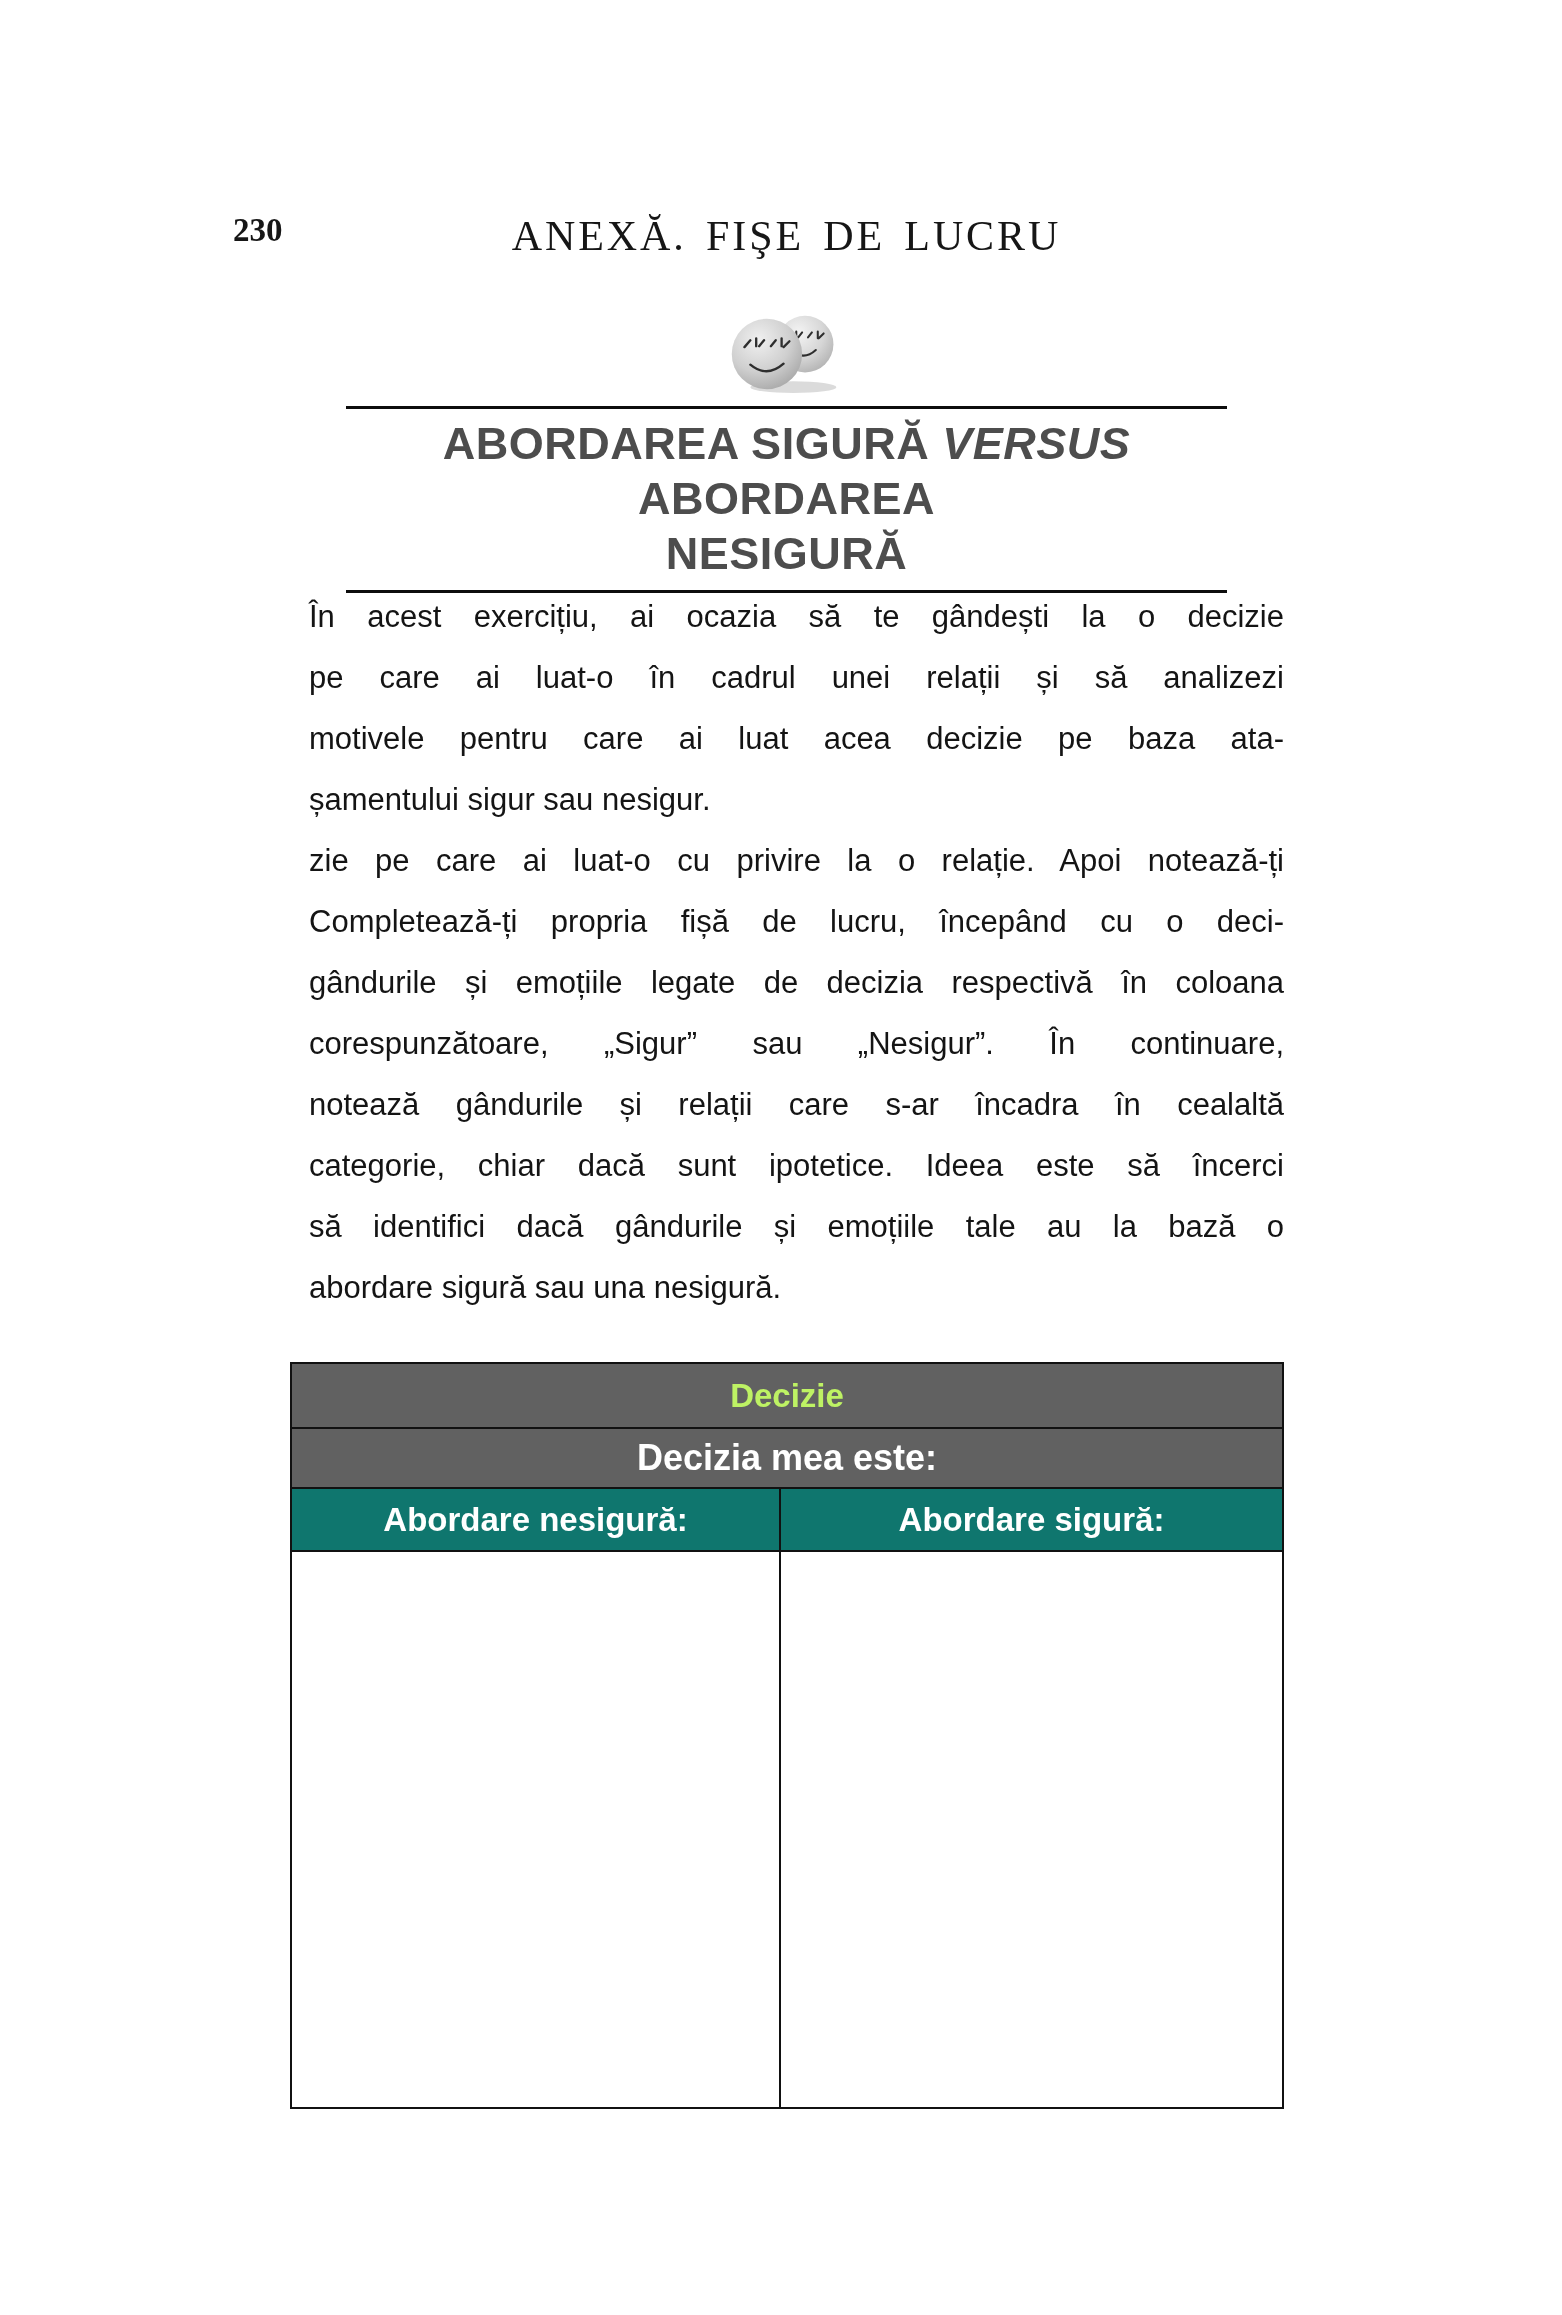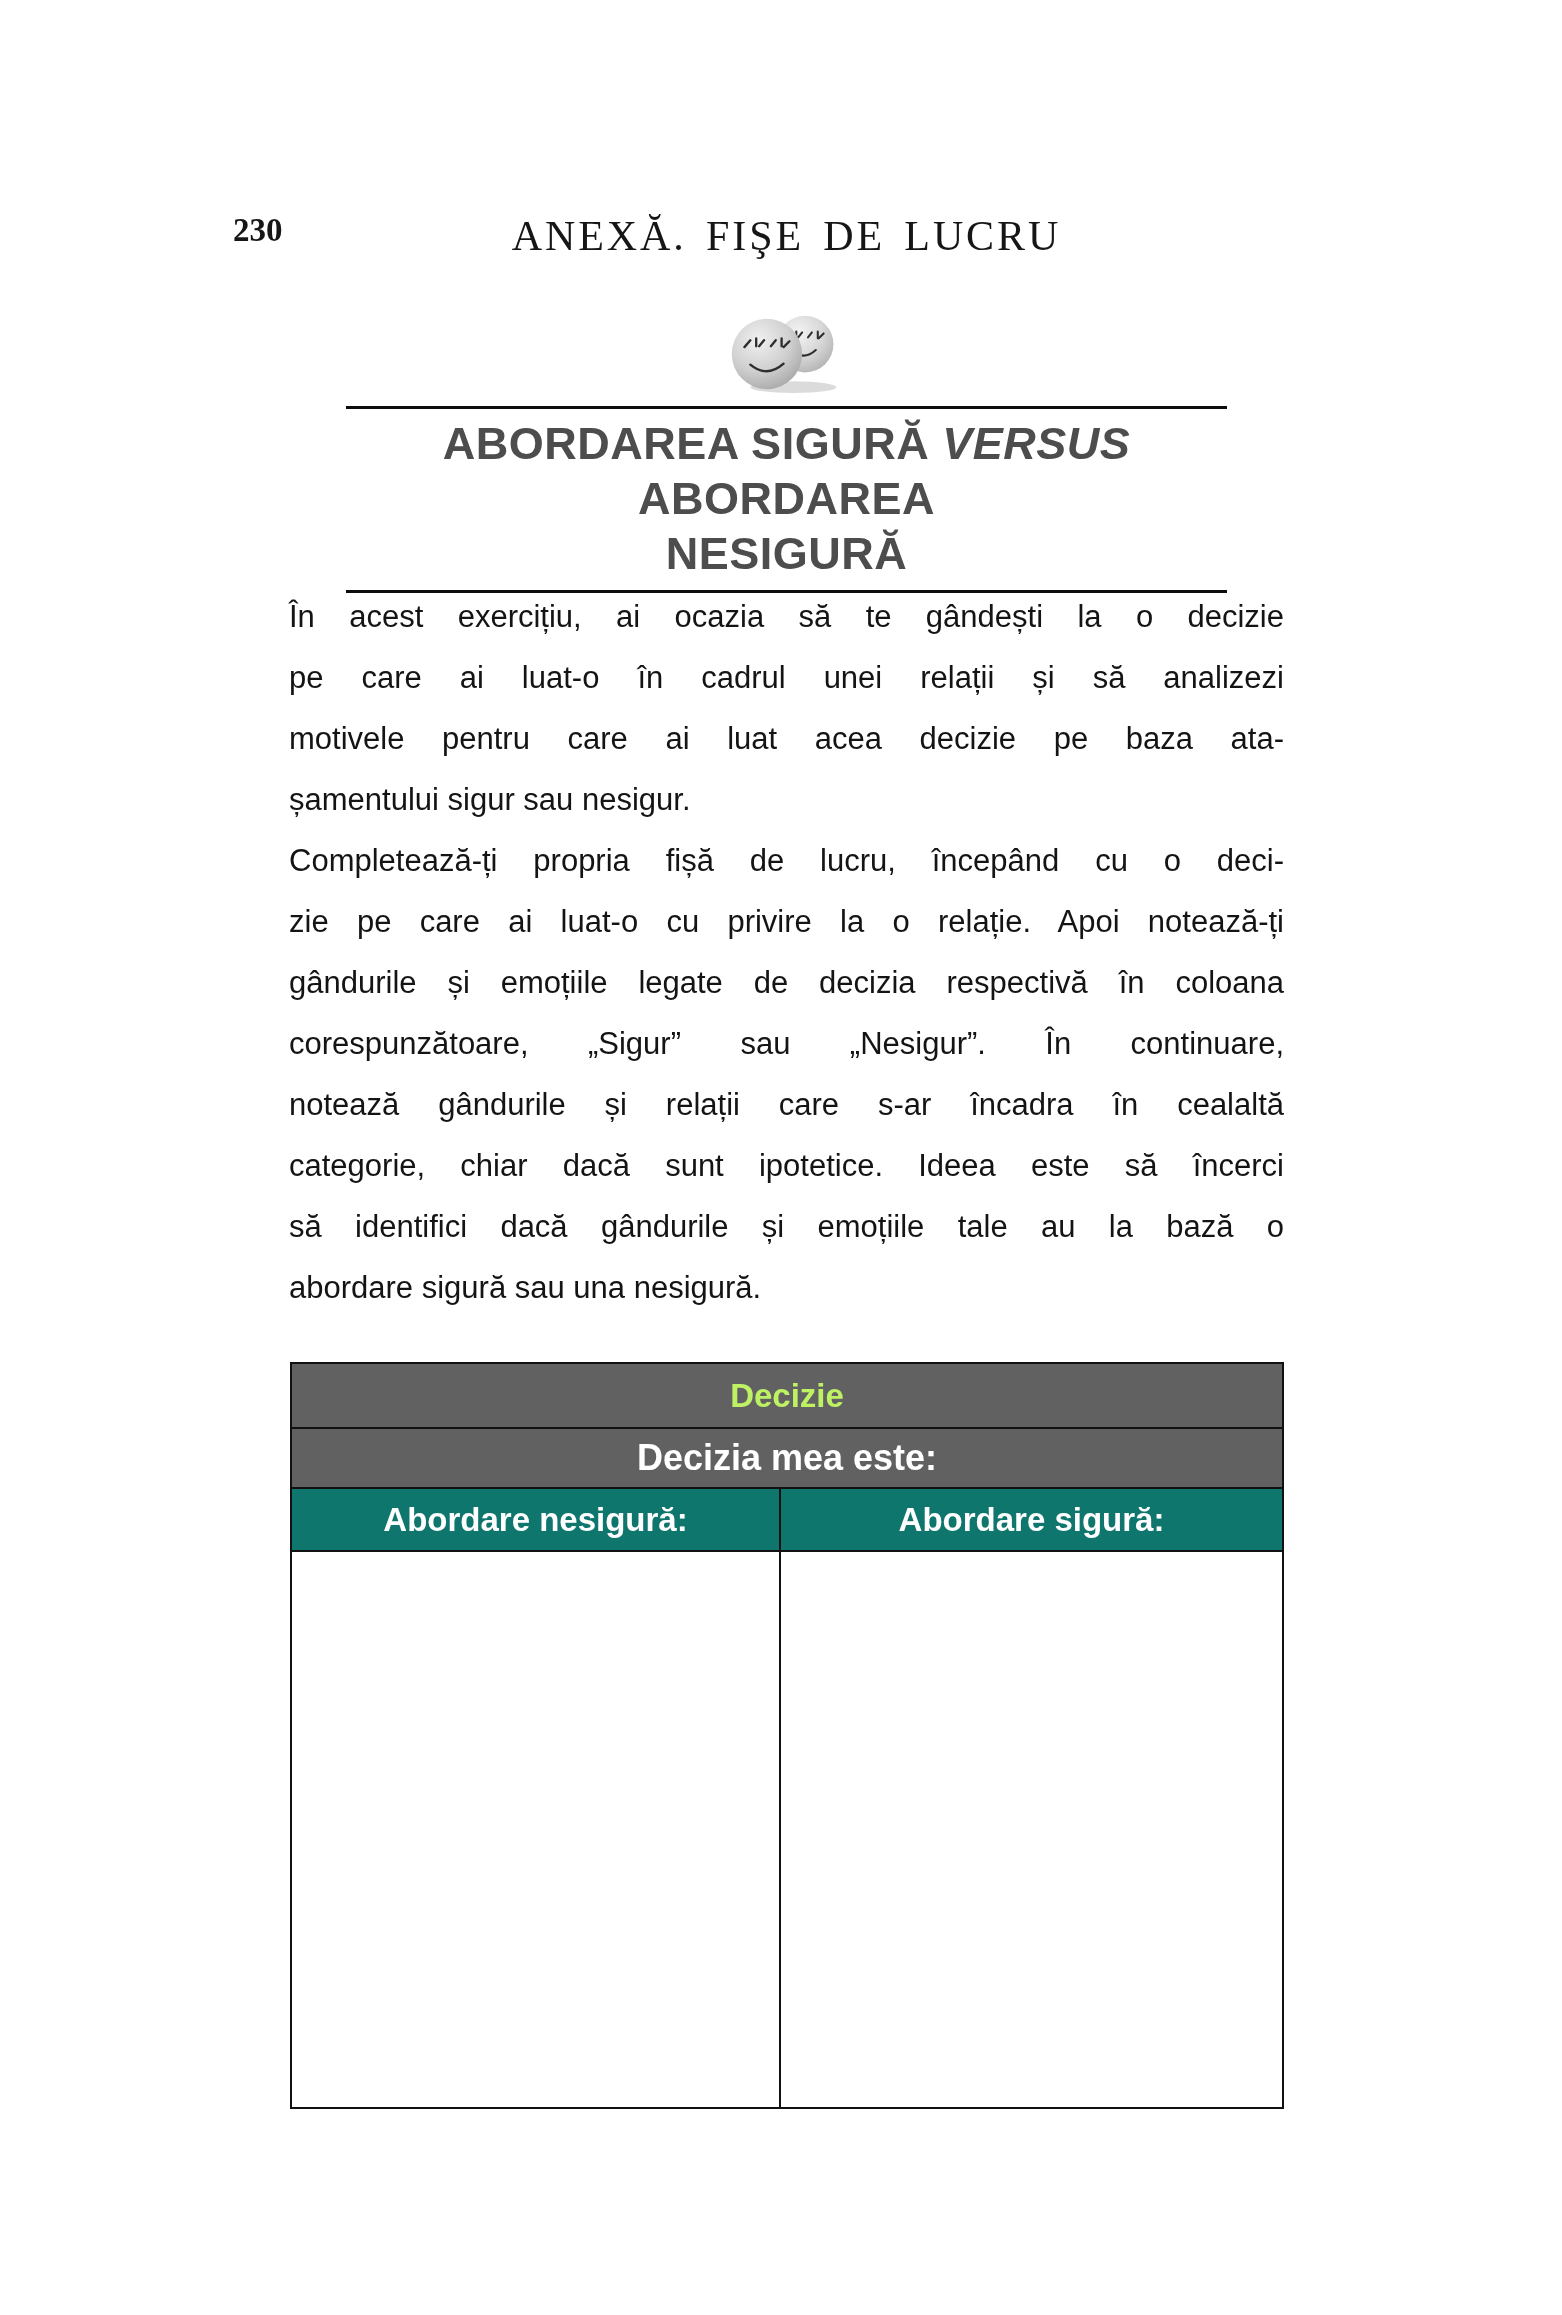--- a/index.html
+++ b/index.html
@@ -71,20 +71,21 @@
     width: 995px;
     font-size: 31px;
     color: #141414;
   }
   .bodyline {
     height: 61px;
     line-height: 61px;
     text-align: justify;
     text-align-last: justify;
     white-space: nowrap;
+    margin-left: 20px;
   }
   .bodyline.para-end {
     text-align-last: left;
   }
 
   
   .wtable {
     position: absolute;
     left: 290px;
     top: 1362px;
@@ -179,22 +180,22 @@
   </div>
 
   <div class="body-text">
     <div>
       <div class="bodyline">În acest exercițiu, ai ocazia să te gândești la o decizie</div>
       <div class="bodyline">pe care ai luat-o în cadrul unei relații și să analizezi</div>
       <div class="bodyline">motivele pentru care ai luat acea decizie pe baza ata-</div>
       <div class="bodyline para-end">șamentului sigur sau nesigur.</div>
     </div>
     <div>
+      <div class="bodyline">zie pe care ai luat-o cu privire la o relație. Apoi notează-ți</div>
       <div class="bodyline">Completează-ți propria fișă de lucru, începând cu o deci-</div>
-      <div class="bodyline">zie pe care ai luat-o cu privire la o relație. Apoi notează-ți</div>
       <div class="bodyline">gândurile și emoțiile legate de decizia respectivă în coloana</div>
       <div class="bodyline">corespunzătoare, „Sigur” sau „Nesigur”. În continuare,</div>
       <div class="bodyline">notează gândurile și relații care s-ar încadra în cealaltă</div>
       <div class="bodyline">categorie, chiar dacă sunt ipotetice. Ideea este să încerci</div>
       <div class="bodyline">să identifici dacă gândurile și emoțiile tale au la bază o</div>
       <div class="bodyline para-end">abordare sigură sau una nesigură.</div>
     </div>
   </div>
 
   <div class="wtable">

